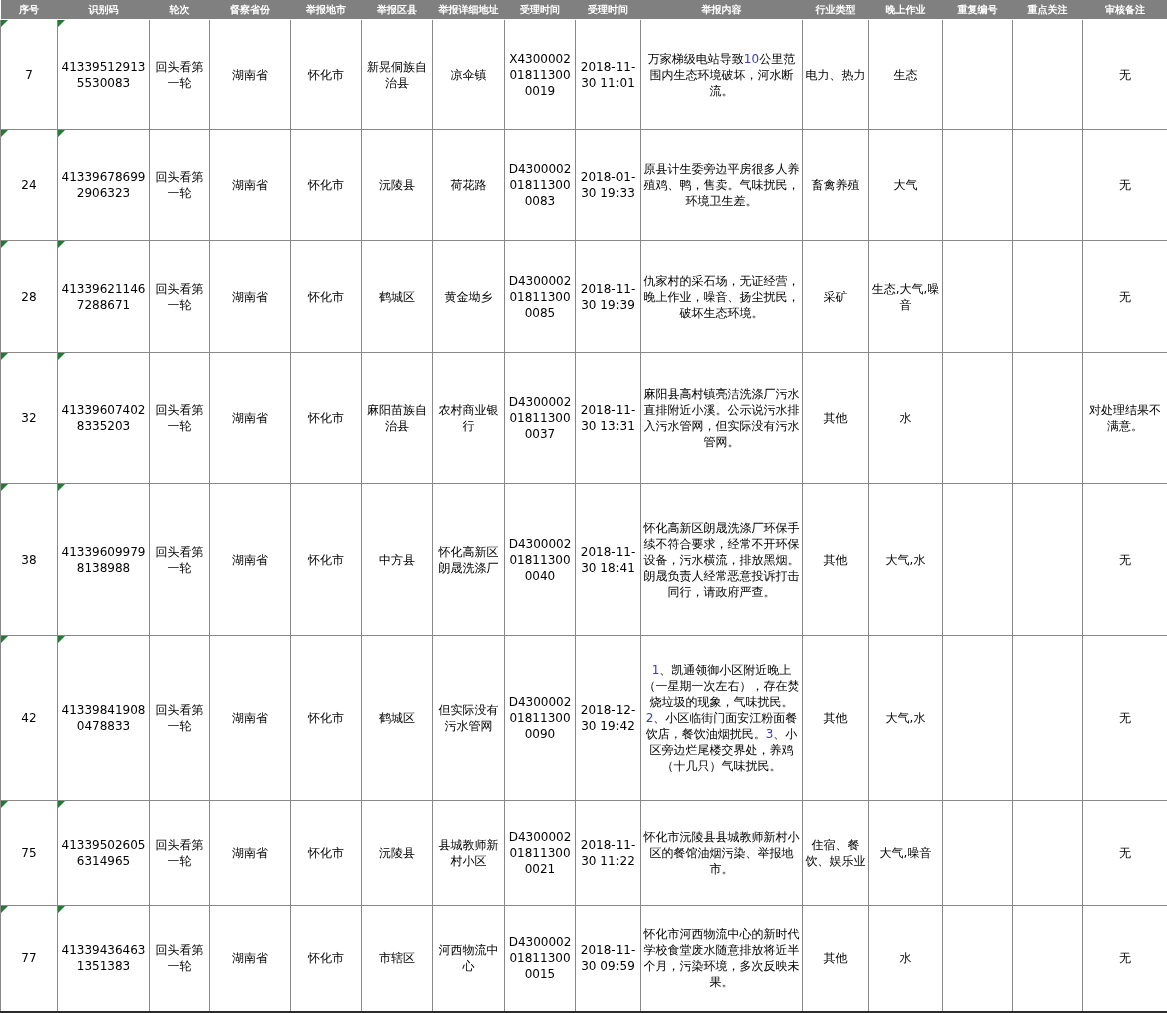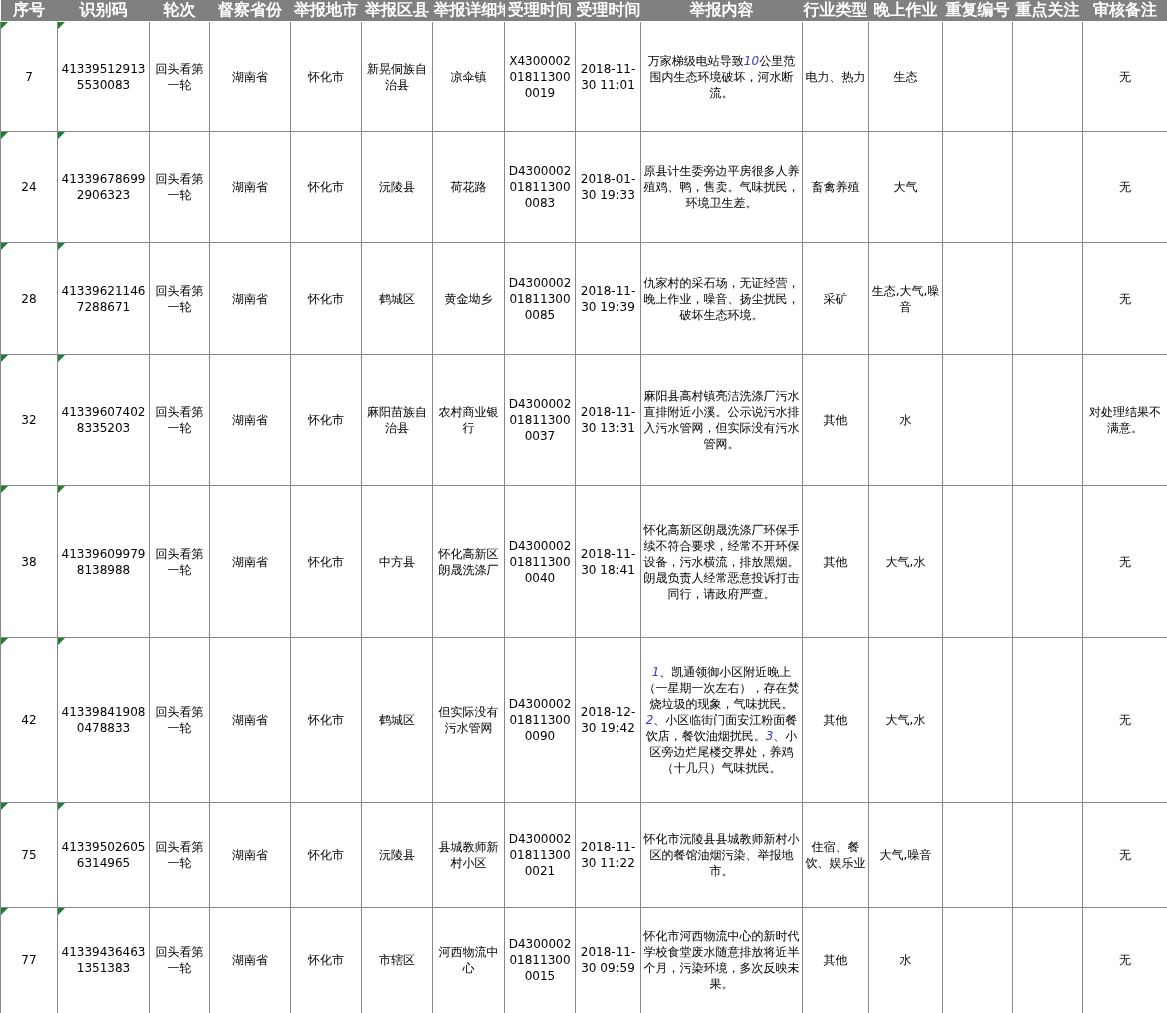--- a/index.html
+++ b/index.html
@@ -7,21 +7,21 @@
   .sheet {
     position:relative; width:1167px; height:1013px;
     background:#ffffff; overflow:hidden;
   }
   table.grid {
     border-collapse:collapse; table-layout:fixed; width:1167px;
   }
   thead th {
     background:var(--header-bg,#808080);
     color:var(--header-fg,#ffffff);
-    font-size:16px; font-weight:bold;
+    font-size:10px; font-weight:bold;
     height:19px; padding:0 1px;
     text-align:center; vertical-align:middle;
     white-space:nowrap; overflow:hidden;
     border:none; border-bottom:1px solid #ffffff;
   }
   tbody td {
     position:relative;
     border:1px solid var(--grid-color,#888888);
     background:#ffffff;
     font-size:12px; line-height:16px; color:#000000;
@@ -30,21 +30,21 @@
   }
   tbody tr:last-child td { border-bottom:2px solid #2b2b2b; }
   td.break { word-break:break-all; }
   td.code { font-size:12px; letter-spacing:0; }
   .flag {
     position:absolute; top:0; left:0; width:0; height:0;
     border-top:7px solid var(--flag-color,#1e7e34);
     border-right:7px solid transparent;
     pointer-events:none;
   }
-  .digit { color:var(--digit-color,#3838cf);font-style:italic; }
+  .digit { color:var(--digit-color,#3838cf); }
 </style>
 </head>
 <body>
 
 <div class="sheet">
   <table class="grid">
     <colgroup id="cols">
         <col style="width: 57px;">
         <col style="width: 92px;">
         <col style="width: 60px;">

